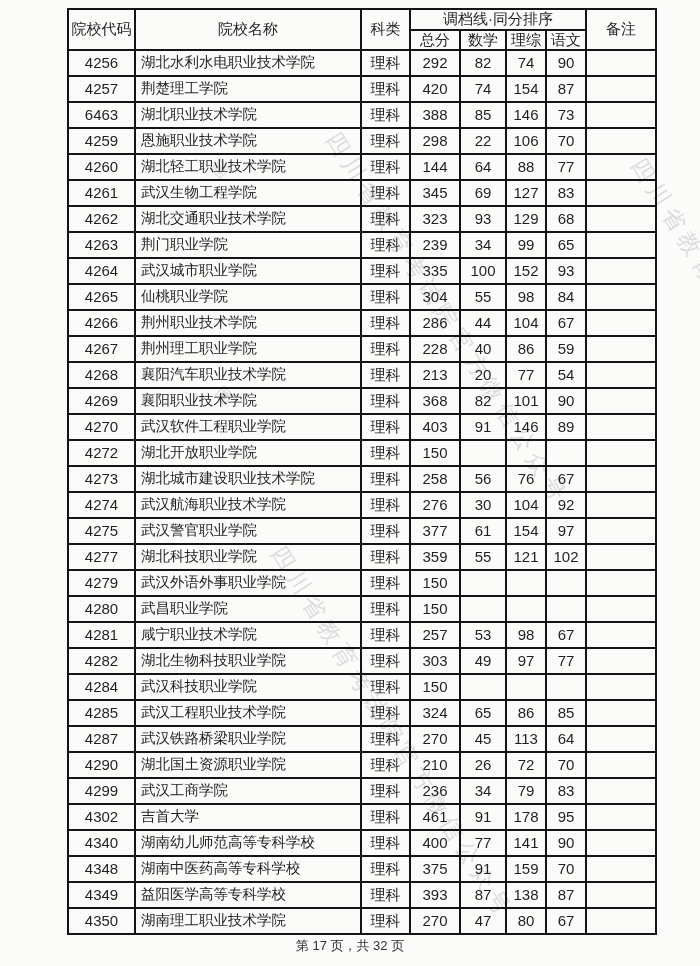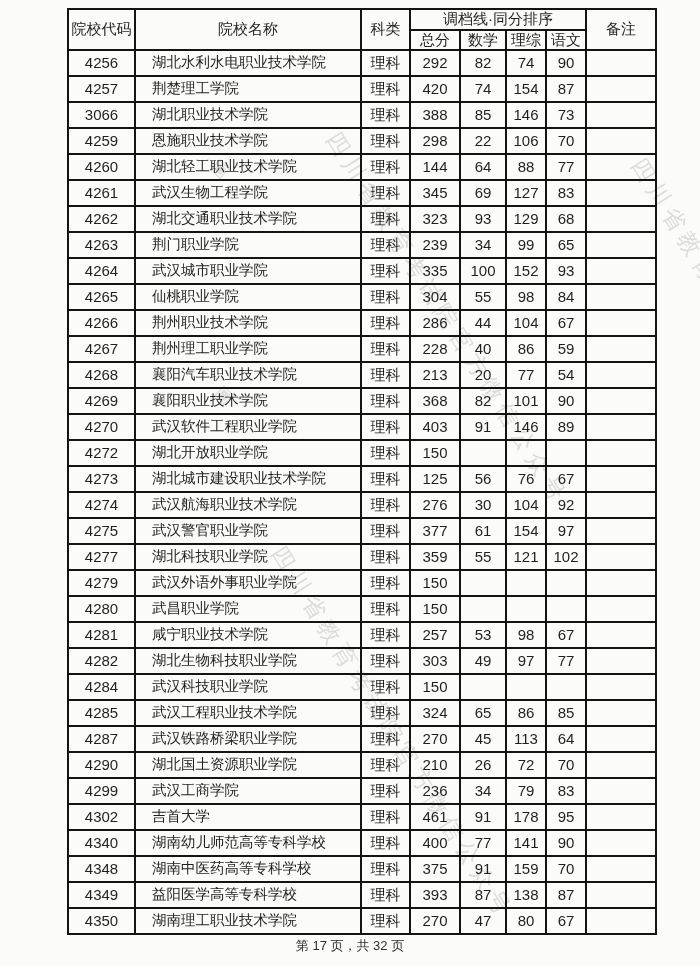--- a/index.html
+++ b/index.html
@@ -64,21 +64,21 @@
     overflow: hidden;
     white-space: nowrap;
     background: transparent;
     line-height: 1.1;
   }
   .score-table thead tr.h1 th { height: 19px; font-size: 15px; }
   .score-table thead tr.h2 th { height: 18px; font-size: 15px; }
   .score-table tbody td { height: 24px; }
   .score-table td.cell-name {
     text-align: left;
-    padding-left: 16px;
+    padding-left: 5px;
     font-size: 14.5px;
   }
   
   .footer {
     position: absolute;
     left: 0;
     top: 937px;
     width: 700px;
     text-align: center;
     font-size: 13px;
@@ -138,21 +138,21 @@
       <td class="cell-code">4257</td>
       <td class="cell-name">荆楚理工学院</td>
       <td class="cell-cat">理科</td>
       <td class="cell-total">420</td>
       <td class="cell-math">74</td>
       <td class="cell-sci">154</td>
       <td class="cell-chi">87</td>
       <td class="cell-remark"></td>
     </tr>
         <tr>
-      <td class="cell-code">3066</td>
+      <td class="cell-code">6463</td>
       <td class="cell-name">湖北职业技术学院</td>
       <td class="cell-cat">理科</td>
       <td class="cell-total">388</td>
       <td class="cell-math">85</td>
       <td class="cell-sci">146</td>
       <td class="cell-chi">73</td>
       <td class="cell-remark"></td>
     </tr>
         <tr>
       <td class="cell-code">4259</td>
@@ -281,21 +281,21 @@
       <td class="cell-total">150</td>
       <td class="cell-math"></td>
       <td class="cell-sci"></td>
       <td class="cell-chi"></td>
       <td class="cell-remark"></td>
     </tr>
         <tr>
       <td class="cell-code">4273</td>
       <td class="cell-name">湖北城市建设职业技术学院</td>
       <td class="cell-cat">理科</td>
-      <td class="cell-total">125</td>
+      <td class="cell-total">258</td>
       <td class="cell-math">56</td>
       <td class="cell-sci">76</td>
       <td class="cell-chi">67</td>
       <td class="cell-remark"></td>
     </tr>
         <tr>
       <td class="cell-code">4274</td>
       <td class="cell-name">武汉航海职业技术学院</td>
       <td class="cell-cat">理科</td>
       <td class="cell-total">276</td>

